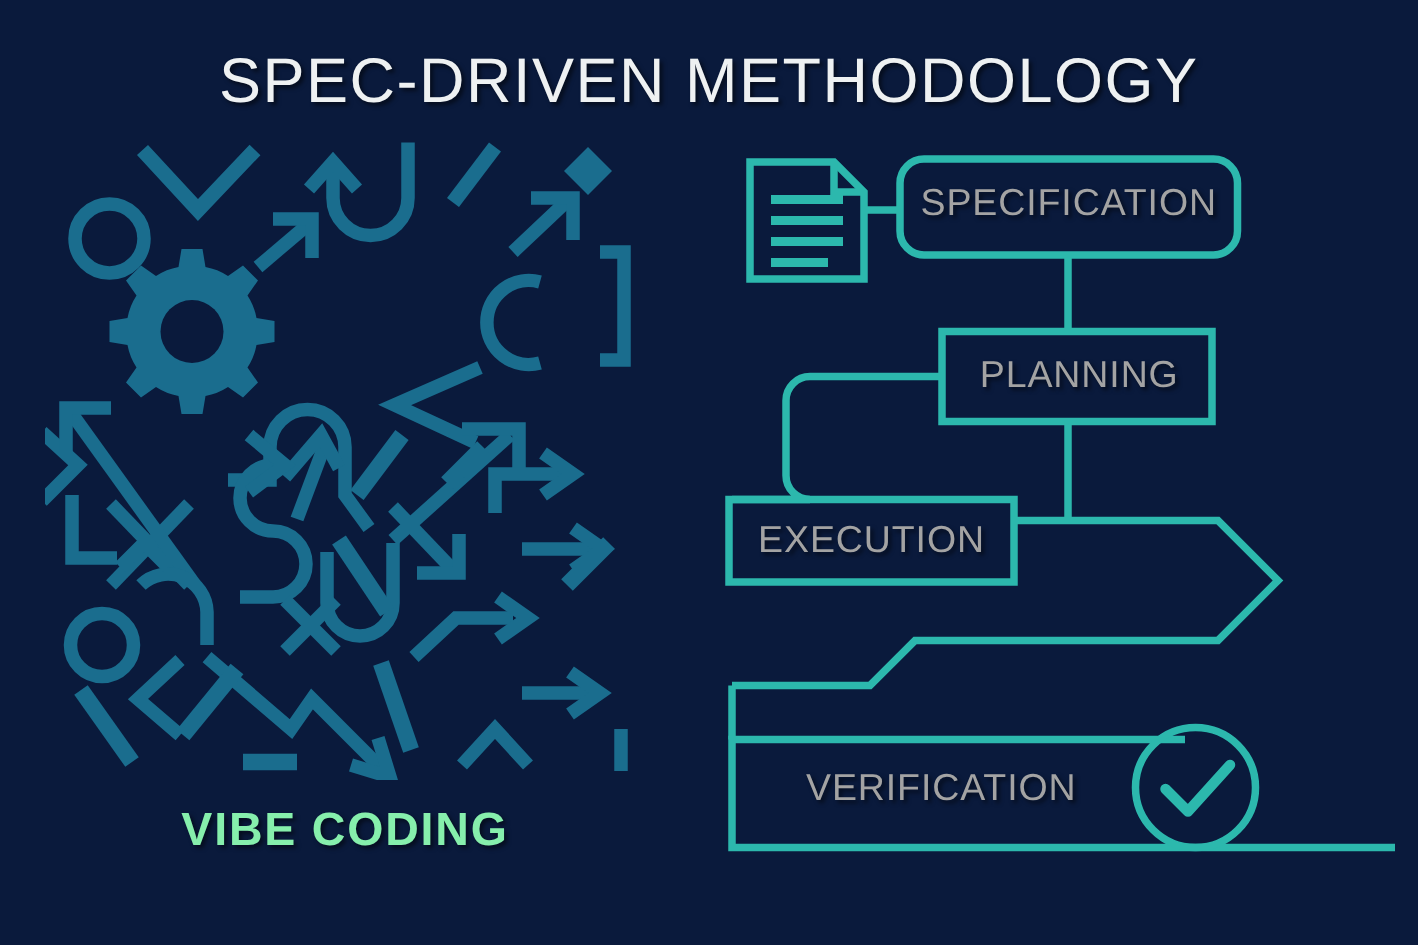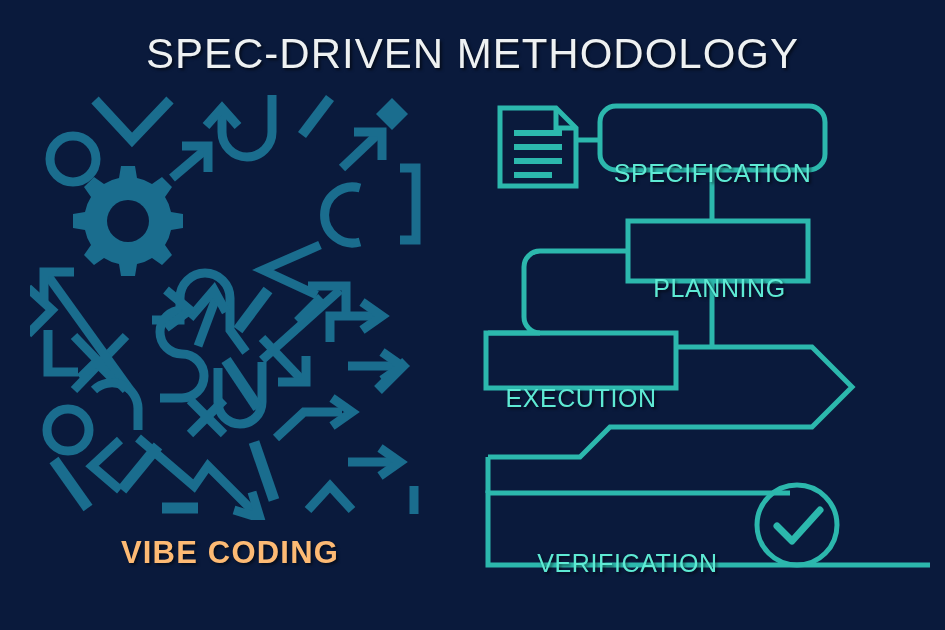--- a/index.html
+++ b/index.html
@@ -42,50 +42,49 @@
     height: 430px;
   }
   #chaos-svg { display: block; }
 
   #vibe-label {
     position: absolute;
     left: 30px;
     top: 535px;
     width: 400px;
     text-align: center;
-    color: #fdba74;
+    color: #86efac;
     font-family: "Liberation Sans", sans-serif;
     font-size: 31px;
     font-weight: bold;
     letter-spacing: 1.2px;
     text-shadow: 2px 2px 3px rgba(0,0,0,0.5);
     white-space: nowrap;
   }
 
   
   #flow-panel {
     position: absolute;
     left: 460px;
     top: 85px;
     width: 470px;
     height: 500px;
   }
   #flow-svg { display: block; }
 
   .flow-label {
     position: absolute;
-    color: #5eead4;
+    color: #a3a3a3;
     font-family: "Liberation Sans", sans-serif;
     font-size: 25px;
     font-weight: normal;
     letter-spacing: 0.6px;
     text-shadow: 2px 2px 3px rgba(0,0,0,0.55);
     white-space: nowrap;
     pointer-events: none;
-    margin-top: 38px;
   }
   #label-specification { left: 610px; top: 121px; width: 205px; text-align: center; }
   #label-planning     { left: 632px; top: 236px; width: 175px; text-align: center; }
   #label-execution    { left: 491px; top: 346px; width: 180px; text-align: center; }
   #label-verification { left: 495px; top: 511px; width: 265px; text-align: center; }
 </style>
 </head>
 <body>
 
 <div id="stage">

